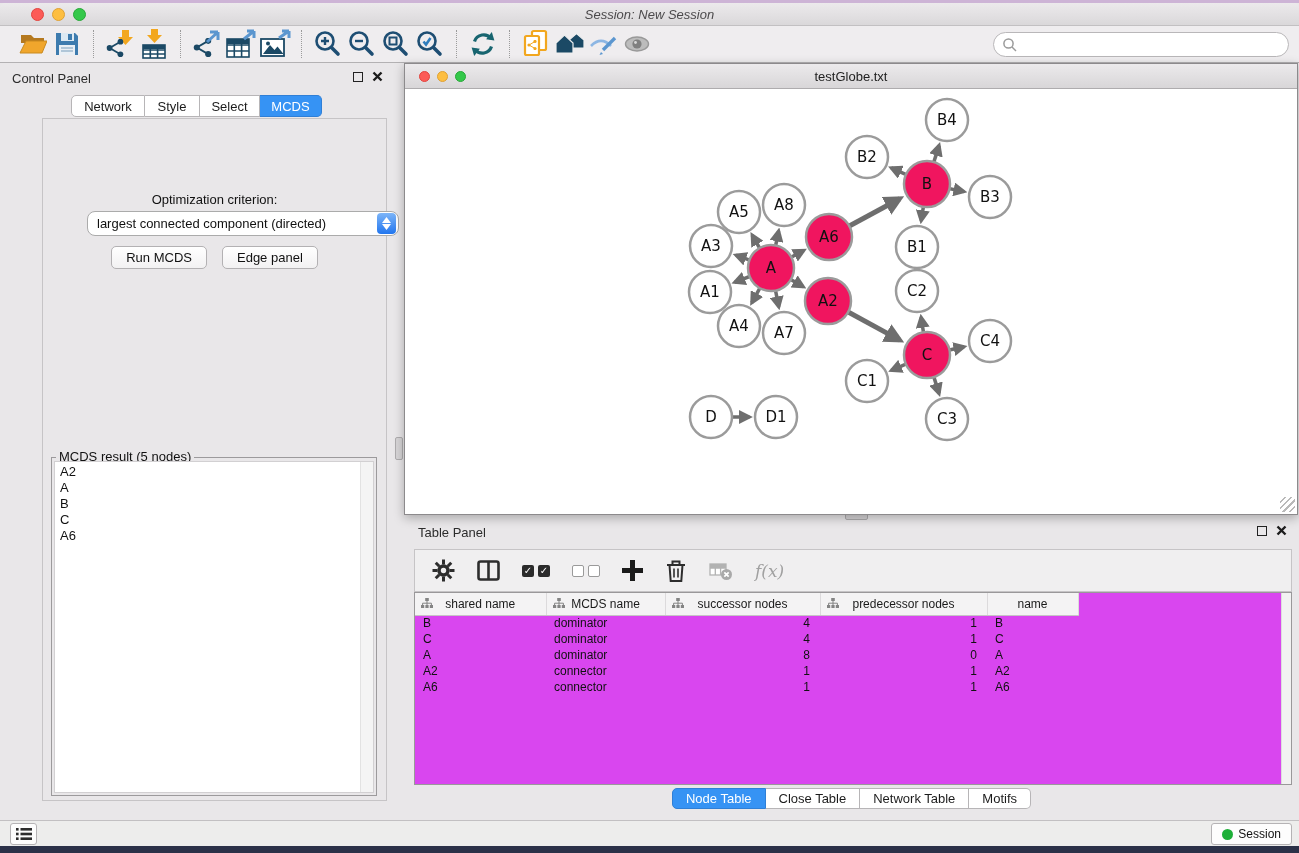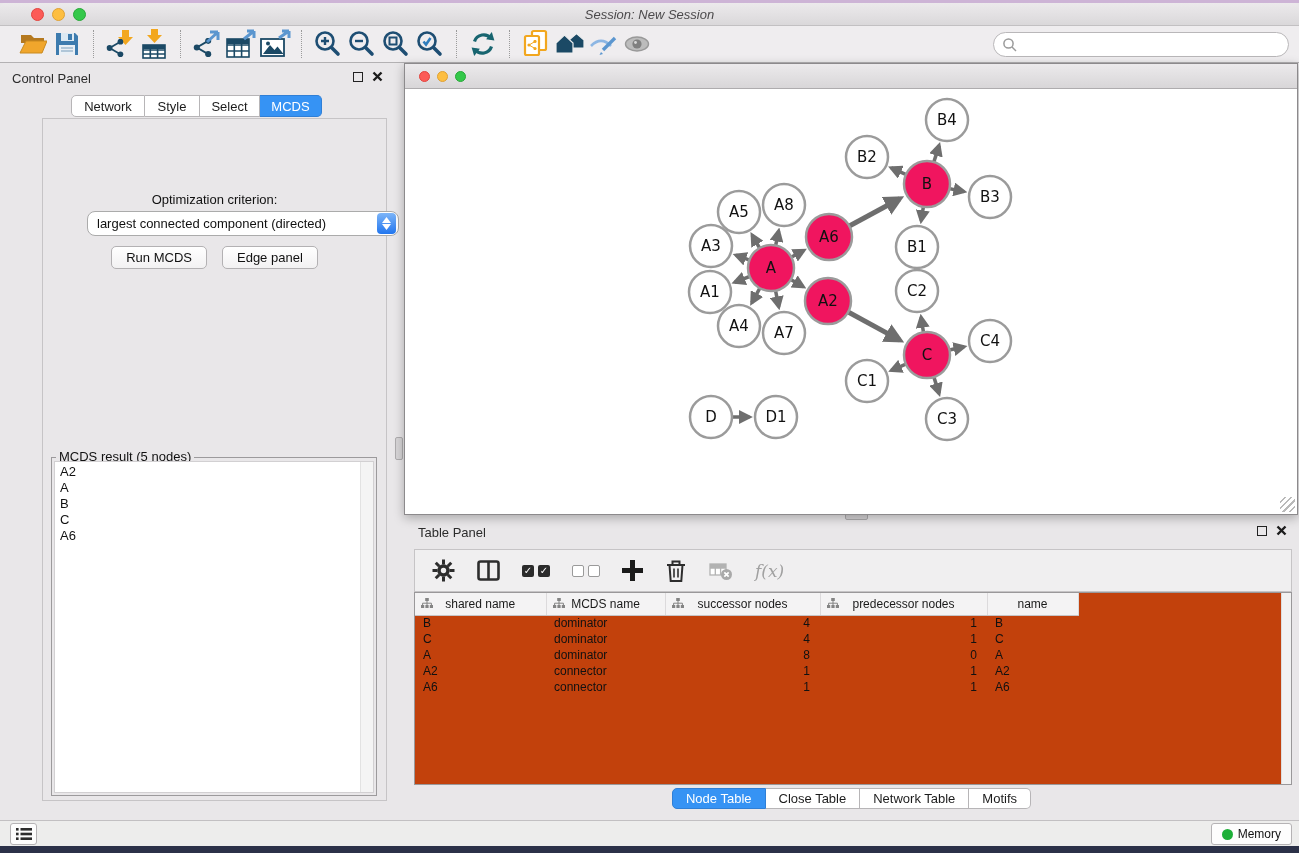--- a/index.html
+++ b/index.html
@@ -81,21 +81,21 @@
   #table-panel { left:404px; top:521px; width:895px; height:299px; }
   #tp-toolbar { position:absolute; left:10px; right:7px; top:28px; height:43px; background:#f0eff0;
     border:1px solid #c6c4c6; display:flex; align-items:center; padding-left:17px; gap:22px; }
   .tpi { display:flex; align-items:center; justify-content:center; cursor:pointer; }
   .cb-pair { display:flex; gap:4px; }
   .cb { width:12px; height:12px; border-radius:2px; }
   .cb.checked { background:#2b2b2b; color:#fff; font-size:10px; line-height:12px; text-align:center;
     font-family:"DejaVu Sans",sans-serif; }
   .cb.unchecked { background:#fff; border:1.6px solid #9a9a9a; }
   #fx-label { font-size:17px; font-family:"DejaVu Serif",serif; font-style:italic; color:#a0a0a0; }
-  #tp-tablewrap { position:absolute; left:10px; right:7px; top:71px; height:193px; background:#c2410c;
+  #tp-tablewrap { position:absolute; left:10px; right:7px; top:71px; height:193px; background:#d946ef;
     border:1px solid #9a989a; }
   #tp-scroll { position:absolute; right:0; top:0; bottom:0; width:10px; background:#f2f2f2; border-left:1px solid #ddd; }
   #node-table { border-collapse:collapse; table-layout:fixed; }
   #node-table th { position:relative; height:22px; background:#f4f3f4; border-right:1px solid #dcdadc;
     border-bottom:1px solid #c6c4c6; font-size:12px; font-weight:normal; color:#1a1a1a; text-align:center; }
   #node-table th .th-icon { position:absolute; left:6px; top:5px; }
   #node-table td { height:16px; font-size:12px; color:#111; padding:0 8px; white-space:nowrap; }
   #node-table td.r { text-align:right; padding-right:10px; }
   #node-table tr.datarow { cursor:default; }
   #tp-tabs { position:absolute; left:0; right:0; top:267px; display:flex; justify-content:center; }
@@ -333,20 +333,21 @@
   </div>
 
   <div id="v-splitter" class="abs"></div>
   <div id="h-splitter" class="abs"></div>
 
   <div id="net-window" class="abs">
     <div id="net-titlebar">
       <span class="tl red" style="left:14px"></span>
       <span class="tl yellow" style="left:32px"></span>
       <span class="tl green" style="left:50px"></span>
+      <div class="title">testGlobe.txt</div>
     </div>
     <div id="net-canvas">
       <svg id="graph-svg" width="892" height="425">
         <defs>
           <marker id="arrow" markerWidth="4" markerHeight="4" refX="3" refY="2" orient="auto" markerUnits="strokeWidth">
             <path d="M0 0 L4 2 L0 4 Z" fill="#6e6e6e"></path>
           </marker>
         </defs>
         <g id="edge-layer">
             <line x1="365" y1="179" x2="346.1972957602918" y2="146.0952675805106" stroke="#6e6e6e" stroke-width="3.5" marker-end="url(#arrow)"></line>
@@ -611,18 +612,18 @@
             <rect x="4.5" y="1" width="11.5" height="2.6"></rect>
           <rect x="0" y="5.7" width="2.6" height="2.6"></rect>
             <rect x="4.5" y="5.7" width="11.5" height="2.6"></rect>
           <rect x="0" y="10.4" width="2.6" height="2.6"></rect>
             <rect x="4.5" y="10.4" width="11.5" height="2.6"></rect>
         </g>
       </svg>
     </div>
     <div id="memory-btn">
       <span id="memory-dot"></span>
-      <span>Memory</span>
+      <span>Session</span>
     </div>
   </div>
   <div id="desktop-bottom" class="abs"></div>
 
 </div>
 
 </body></html>

